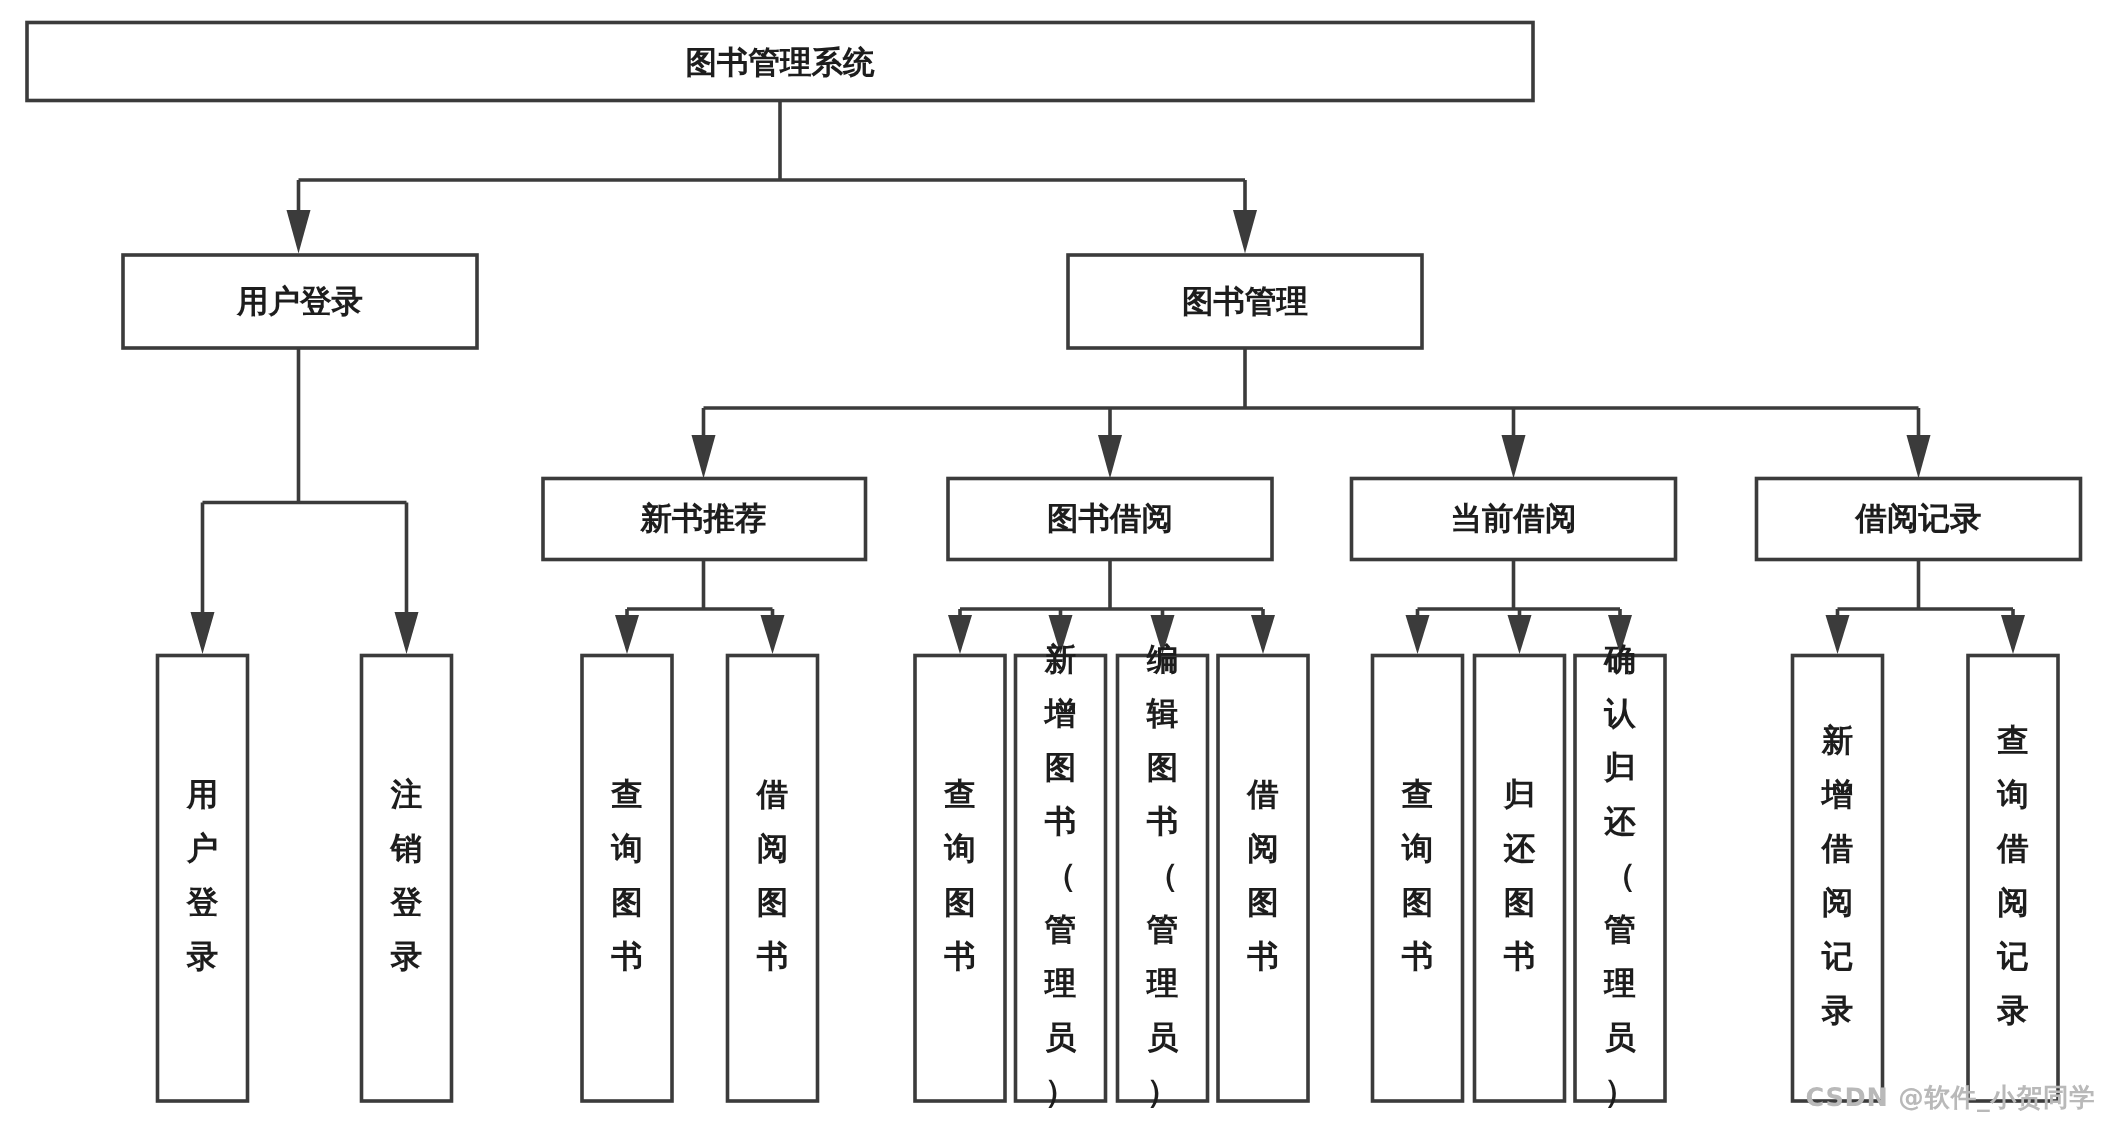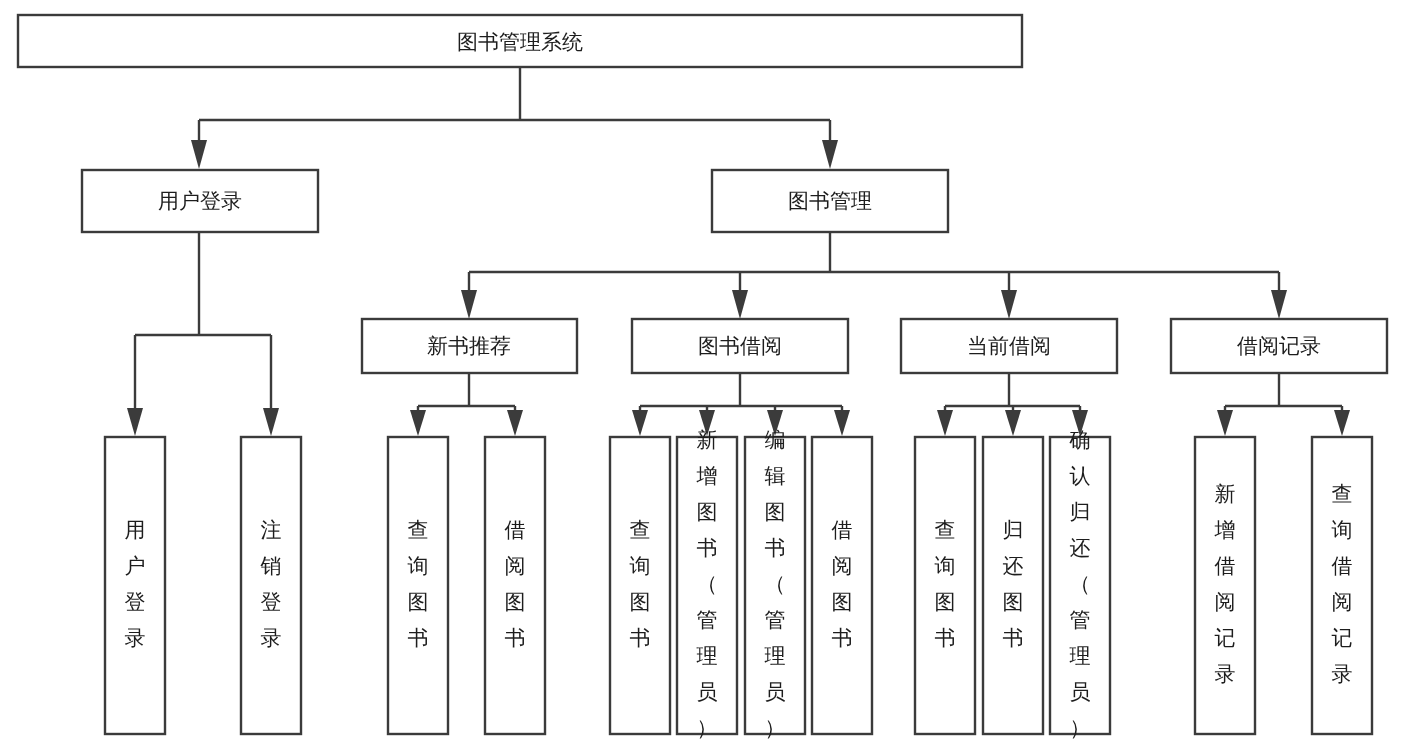--- a/index.html
+++ b/index.html
@@ -10,20 +10,21 @@
   }
   body {
     font-family: "DejaVu Sans", "Liberation Sans", sans-serif;
   }
   #diagram-root {
     position: relative;
     width: 1405px;
     height: 747px;
     background: #ffffff;
     overflow: hidden;
+    font-weight: bold;
   }
   svg#tree-svg {
     position: absolute;
     left: 0;
     top: 0;
     width: 1405px;
     height: 747px;
     display: block;
   }
   .node-box {
@@ -241,14 +242,15 @@
       <text class="node-label-v"><tspan x="1225" y="495" dominant-baseline="middle">新</tspan><tspan x="1225" y="531" dominant-baseline="middle">增</tspan><tspan x="1225" y="567" dominant-baseline="middle">借</tspan><tspan x="1225" y="603" dominant-baseline="middle">阅</tspan><tspan x="1225" y="639" dominant-baseline="middle">记</tspan><tspan x="1225" y="675" dominant-baseline="middle">录</tspan></text>
     </g>
 
     <g>
       <rect class="node-box" x="1312" y="437" width="60" height="297"></rect>
       <text class="node-label-v"><tspan x="1342" y="495" dominant-baseline="middle">查</tspan><tspan x="1342" y="531" dominant-baseline="middle">询</tspan><tspan x="1342" y="567" dominant-baseline="middle">借</tspan><tspan x="1342" y="603" dominant-baseline="middle">阅</tspan><tspan x="1342" y="639" dominant-baseline="middle">记</tspan><tspan x="1342" y="675" dominant-baseline="middle">录</tspan></text>
     </g>
 
   </svg>
 
+  <div class="watermark">CSDN @软件_小贺同学</div>
 
 </div>
 
 </body></html>

